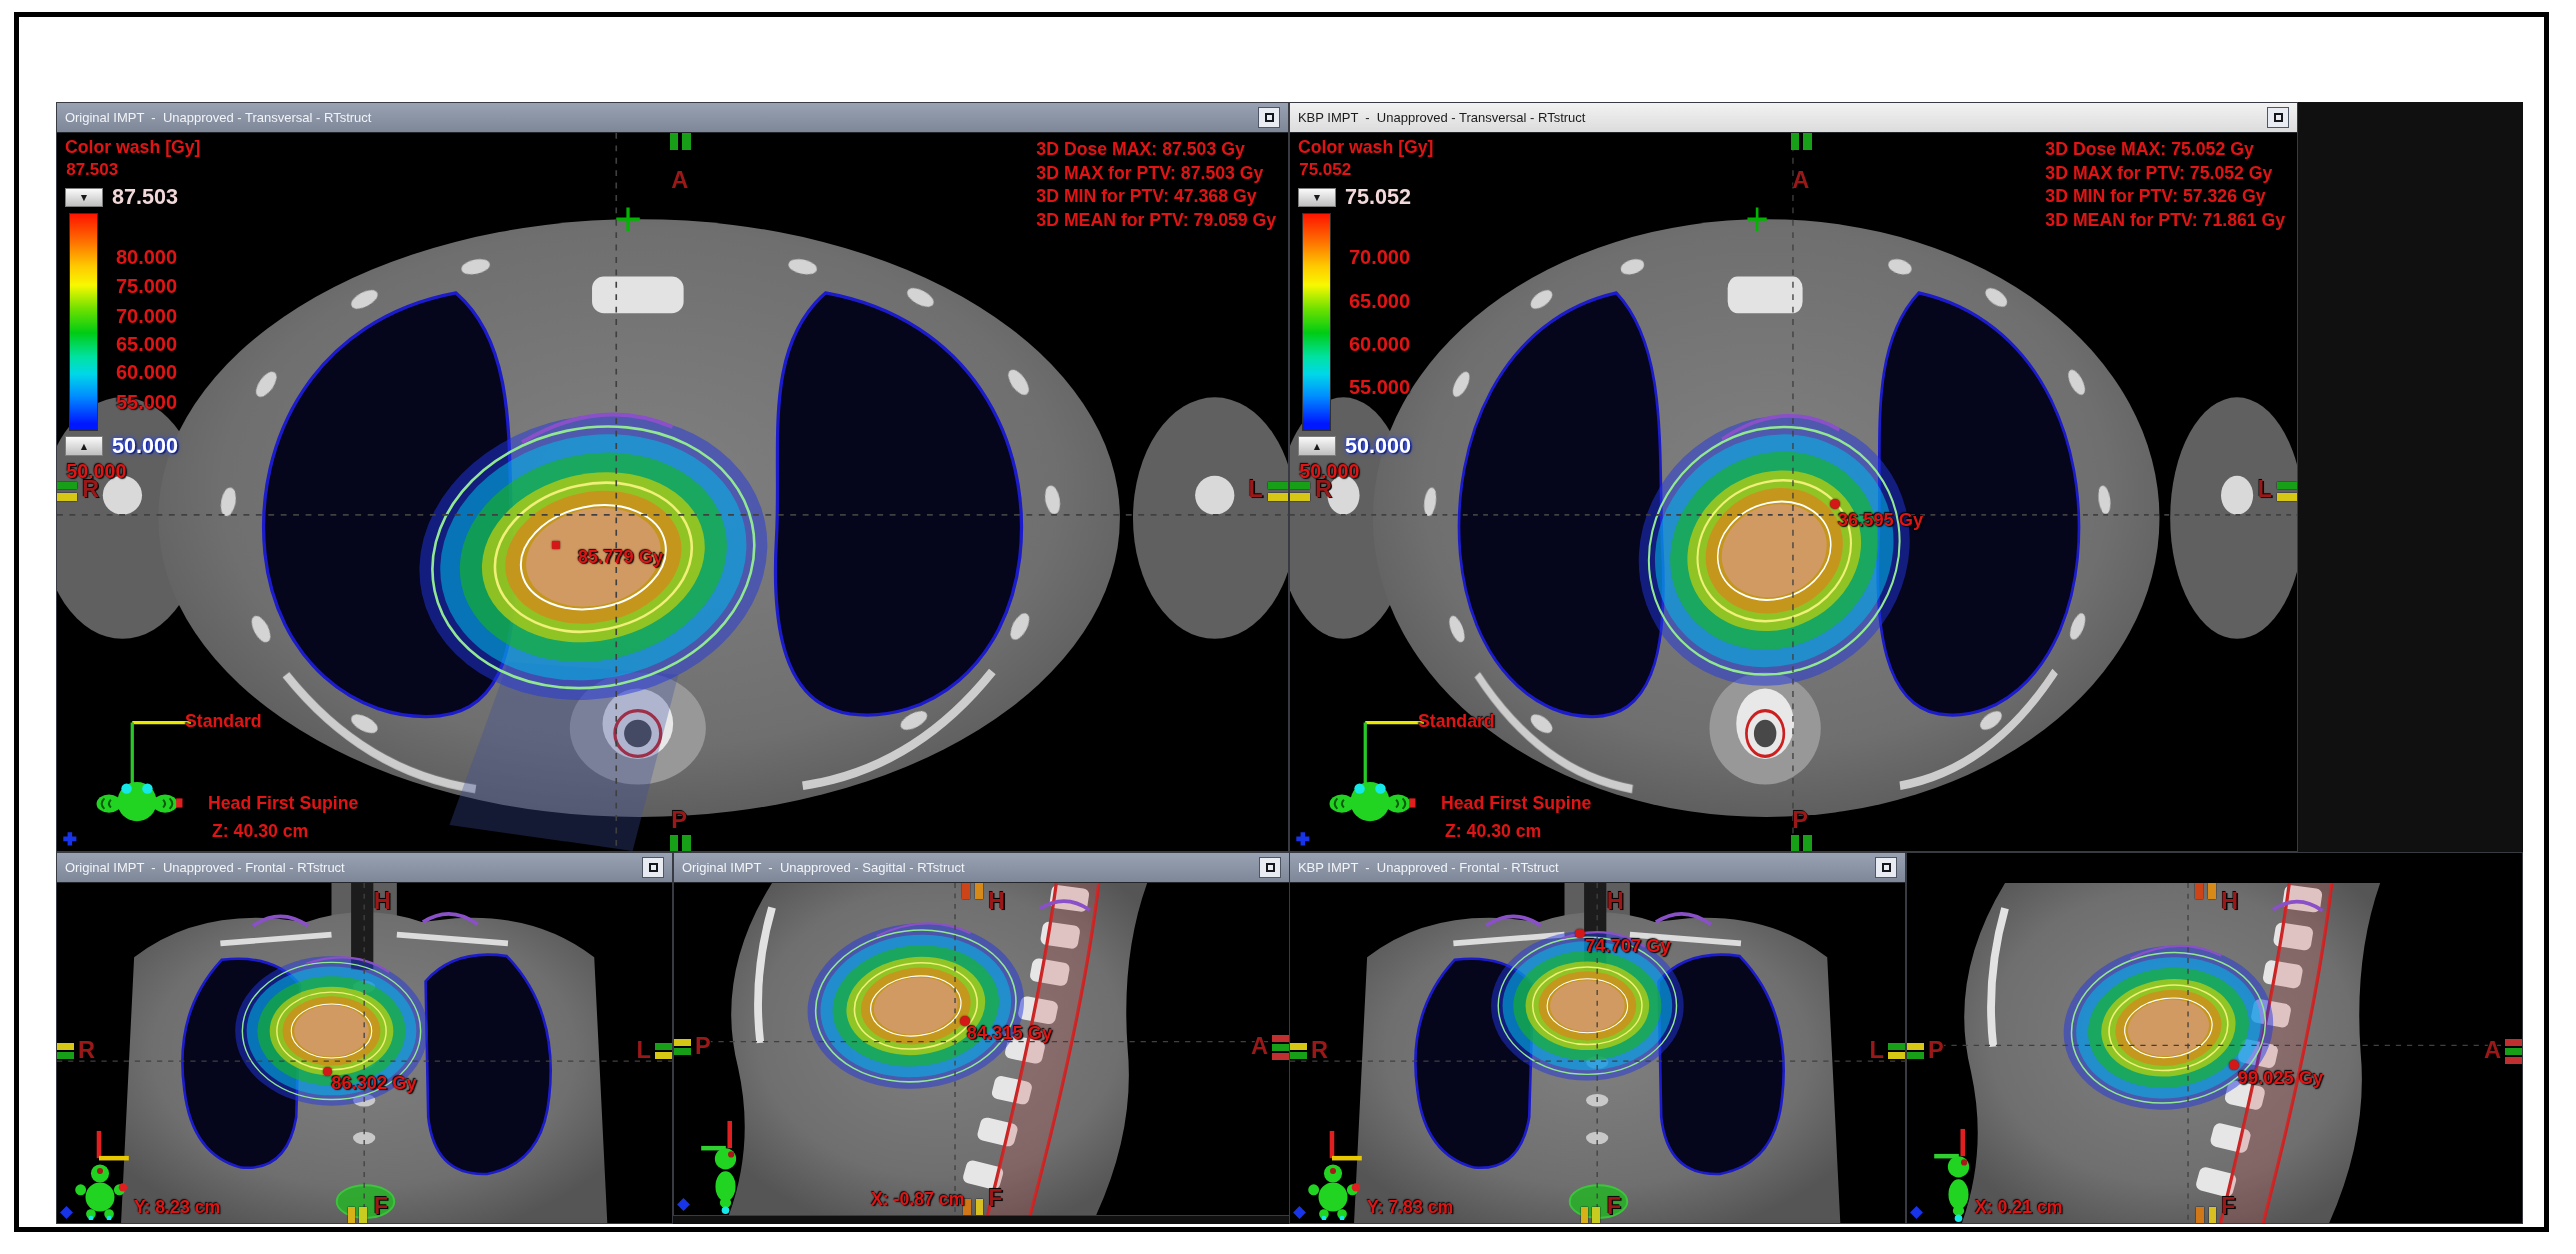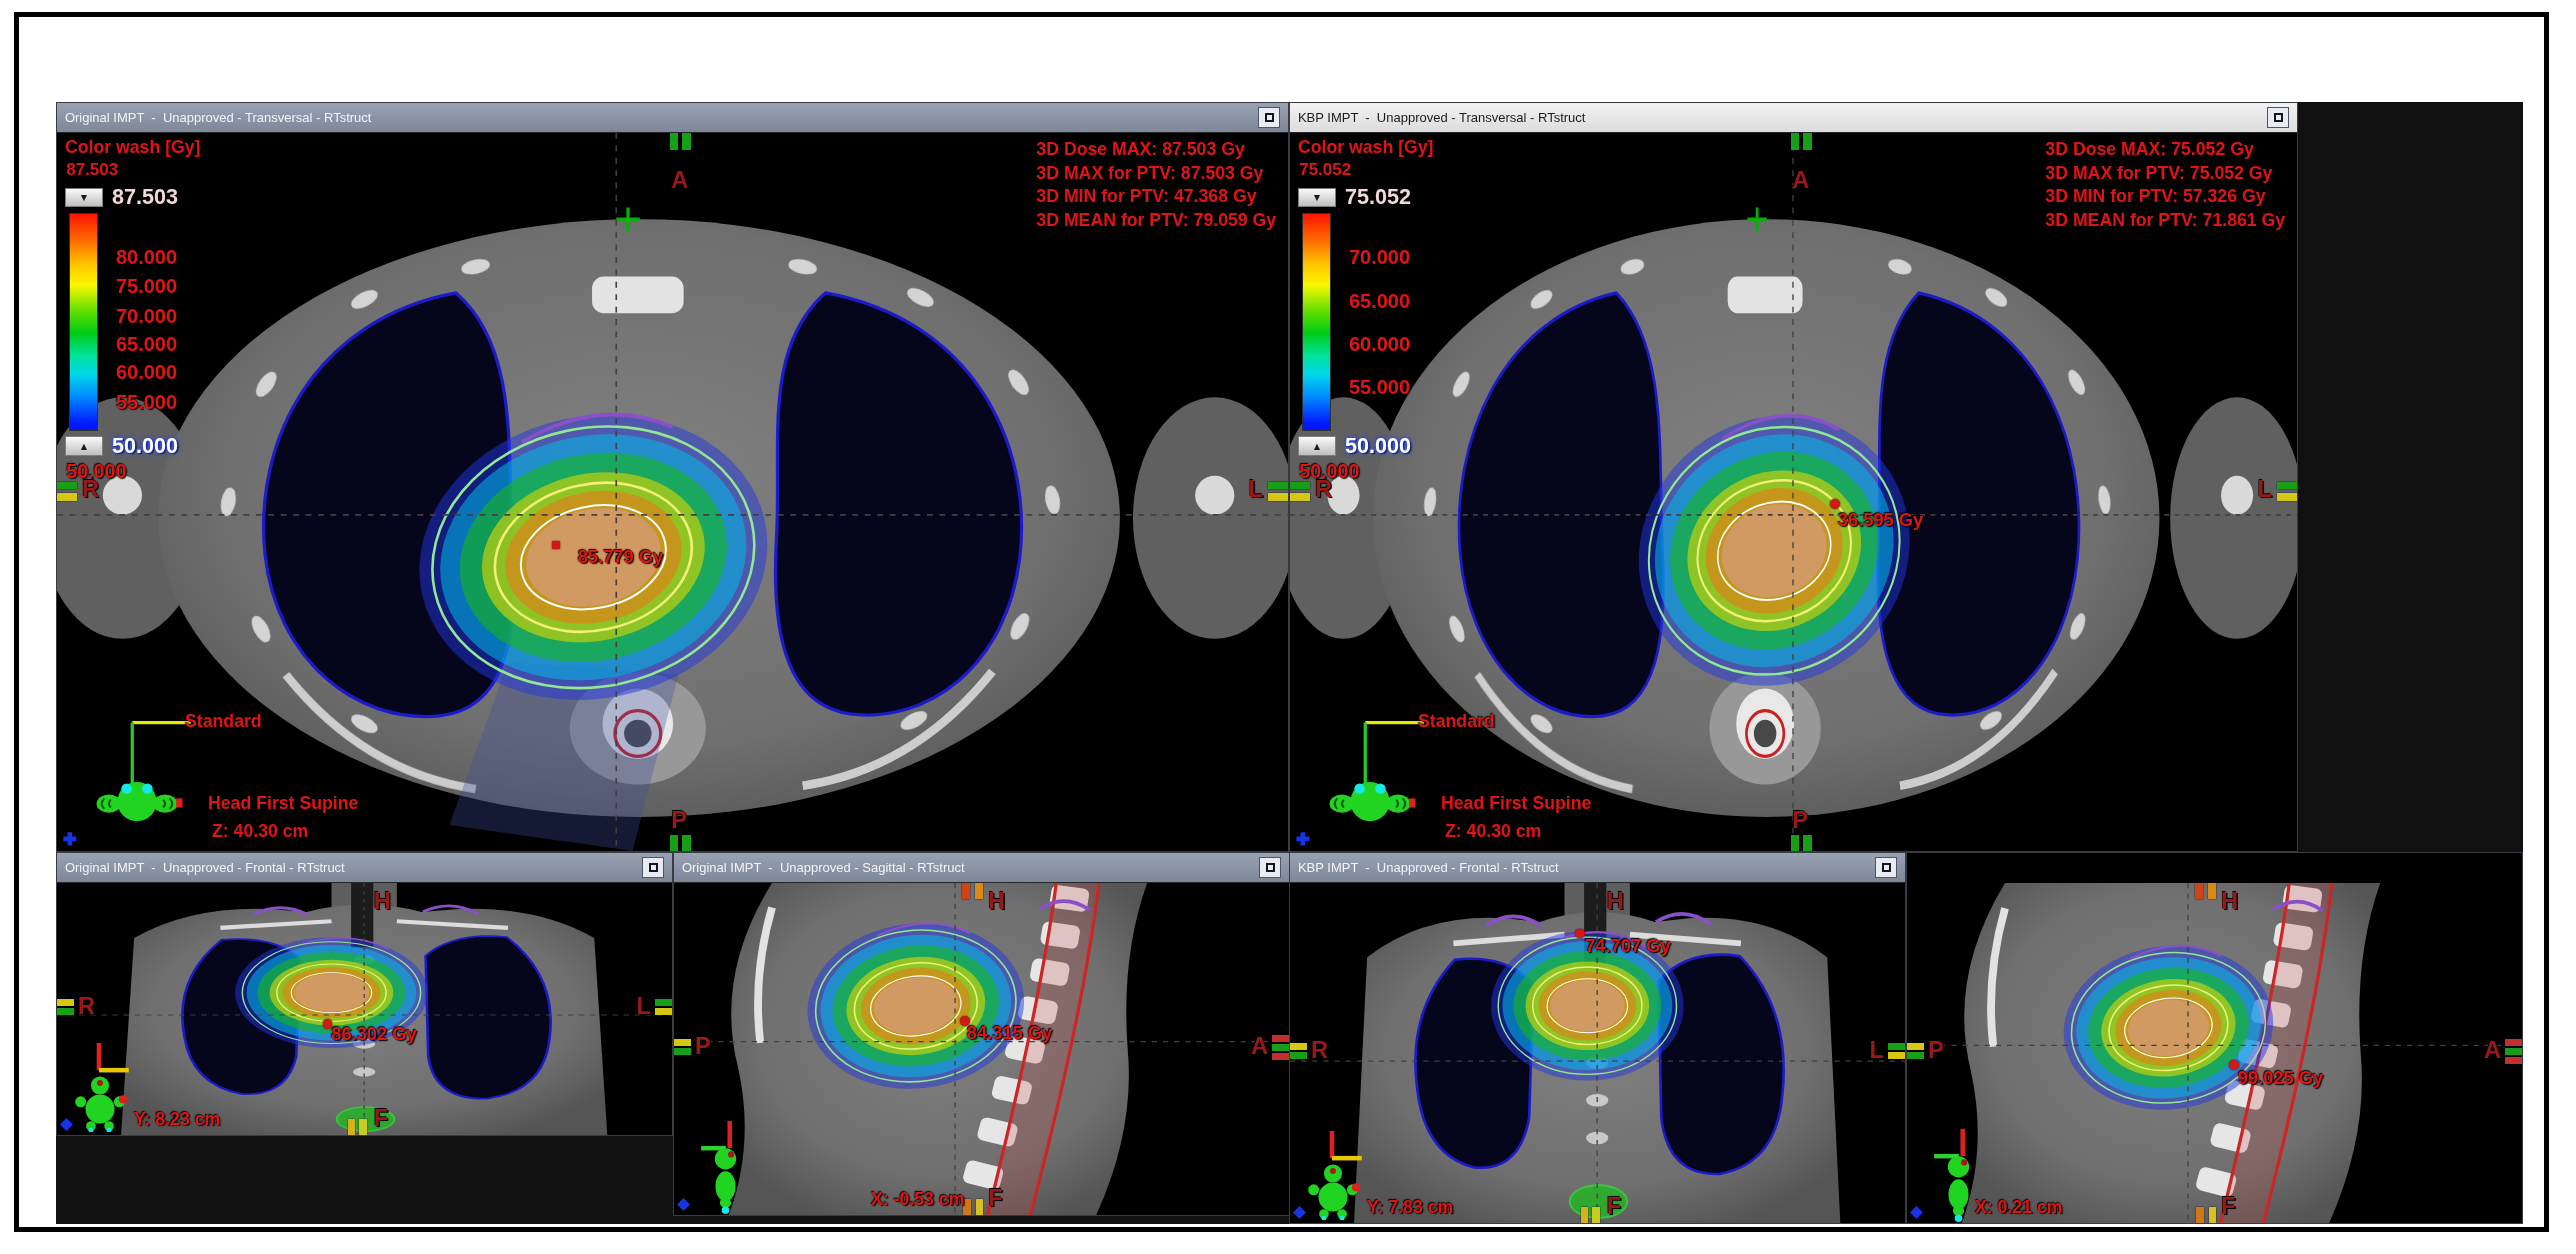--- a/index.html
+++ b/index.html
@@ -323,21 +323,21 @@
           <use href="#icon-head"></use>
         </svg>
       <span class="pos red" style="left:151px;bottom:37px;">Head First Supine</span>
       <span class="slice red" style="left:155px;bottom:9.2px;">Z: 40.30 cm</span>
       <svg class="icon-abs" style="left:5.2px;bottom:3.9px;width:15.7px;height:15.7px;" viewBox="0 0 24 24">
         <path d="M 12 2 V 22 M 2 12 H 22" stroke="#1834e8" stroke-width="7"></path>
       </svg>
     </div>
   </div>
 
-  <div class="panel" style="left:0;top:750px;width:617px;height:284px;">
+  <div class="panel" style="left:0;top:750px;width:617px;height:372px;">
     <div class="tbar">
       <span>Original IMPT  -  Unapproved - Frontal - RTstruct</span>
       <span class="tsp"></span>
       <div class="winbtn"><div class="winbtn-in"></div></div>
     </div>
     <div class="content">
       <svg class="scene" viewBox="0 0 941 540" preserveAspectRatio="none">
         <use href="#ct-front"></use>
         <use href="#dose-wash" transform="translate(420,235) scale(0.55)"></use>
         <g stroke="#404040" stroke-width="2" stroke-dasharray="8 9">
@@ -409,21 +409,21 @@
       <div class="dot" style="left:46.5%;top:40.2%;"></div>
       <span class="dosept red" style="left:47.6%;top:42.0%;">84.315 Gy</span>
 
       <svg class="icon-abs" style="left:22px;bottom:60px;width:48px;height:37px;" viewBox="0 0 74 56">
         <path d="M 52 4 V 46" stroke="#e02020" stroke-width="7"></path>
           <path d="M 8 46 H 46" stroke="#30d030" stroke-width="7"></path>
       </svg>
       <svg class="icon-abs" style="left:31px;bottom:1.3px;width:41px;height:69px;" viewBox="0 0 62 106" width="41" height="69">
           <use href="#icon-figure-side"></use>
         </svg>
-      <span class="slice red" style="left:197px;bottom:5.2px;">X: -0.53 cm</span>
+      <span class="slice red" style="left:197px;bottom:5.2px;">X: -0.87 cm</span>
       <svg class="icon-abs" style="left:2.6px;bottom:3.9px;width:13px;height:13px;" viewBox="0 0 20 20">
         <rect x="3" y="3" width="14" height="14" fill="#1834e8" transform="rotate(45 10 10)"></rect>
       </svg>
     </div>
   </div>
 
   <div class="panel" style="left:1233px;top:750px;width:617px;height:372px;">
     <div class="tbar">
       <span>KBP IMPT  -  Unapproved - Frontal - RTstruct</span>
       <span class="tsp"></span>

